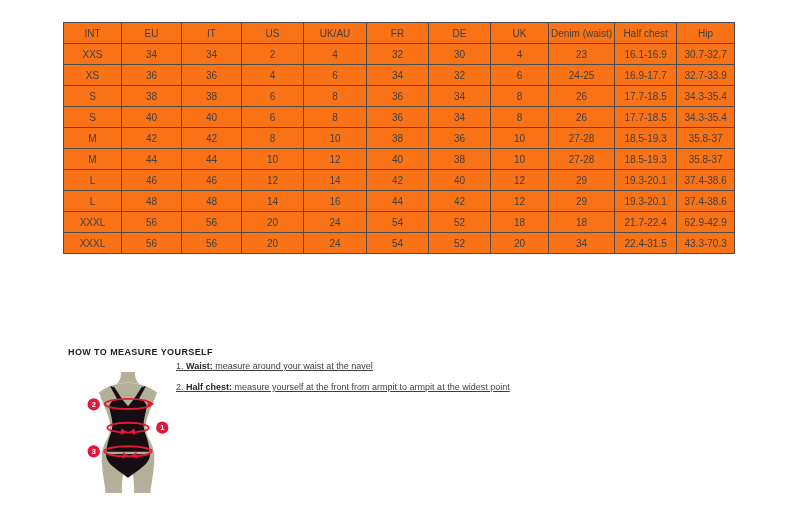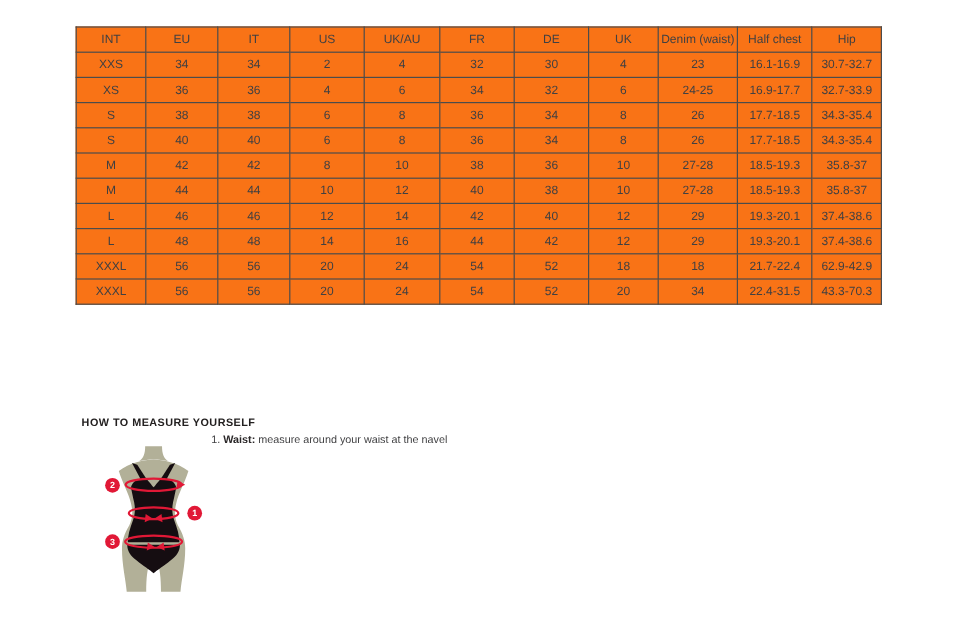--- a/index.html
+++ b/index.html
@@ -60,20 +60,21 @@
     position: absolute;
     left: 176px; top: 360px;
     width: 360px;
   }
   .measure-step {
     font-size: 9px;
     line-height: 13px;
     color: #3f3f41;
     margin-bottom: 8px;
     white-space: nowrap;
+    text-decoration: underline;
   }
   .measure-step .step-label {
     font-weight: 700;
     color: #2a2728;
   }
 </style>
 </head>
 <body>
 
 <table class="size-chart">
@@ -282,13 +283,17 @@
     <circle cx="11" cy="91.5" r="7" fill="#e11836"></circle>
     <text x="11" y="94.5" text-anchor="middle" font-size="8.5" font-weight="bold" fill="#ffffff" font-family="Liberation Sans, sans-serif">3</text>
   </g>
 </svg>
 
 <div class="measure-steps">
   <div class="measure-step">
     <span>1.</span>
     <span class="step-label">Waist:</span><span> measure around your waist at the navel</span>
   </div>
+  <div class="measure-step">
+    <span>2.</span>
+    <span class="step-label">Half chest:</span><span> measure yourself at the front from armpit to armpit at the widest point</span>
+  </div>
 </div>
 
 </body></html>

